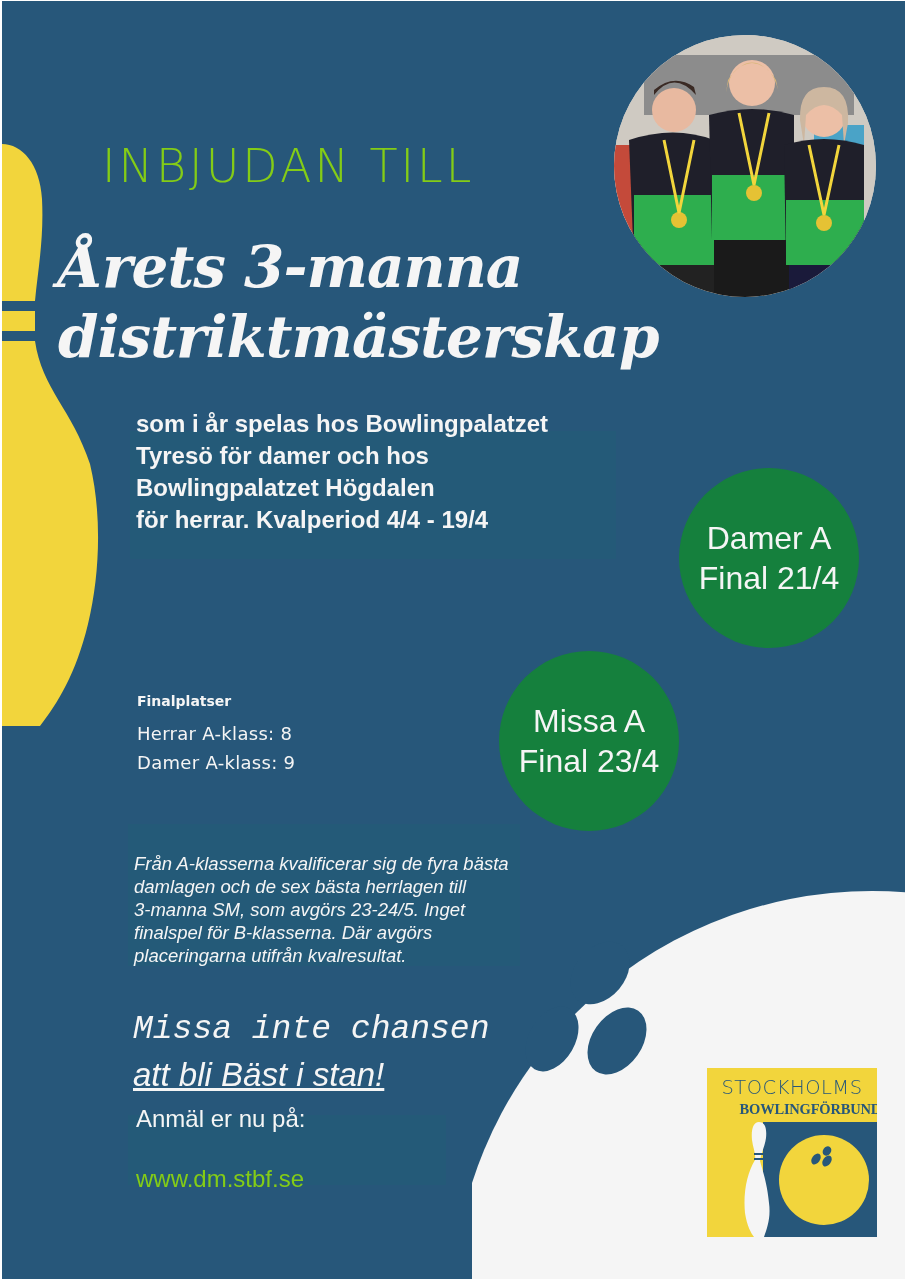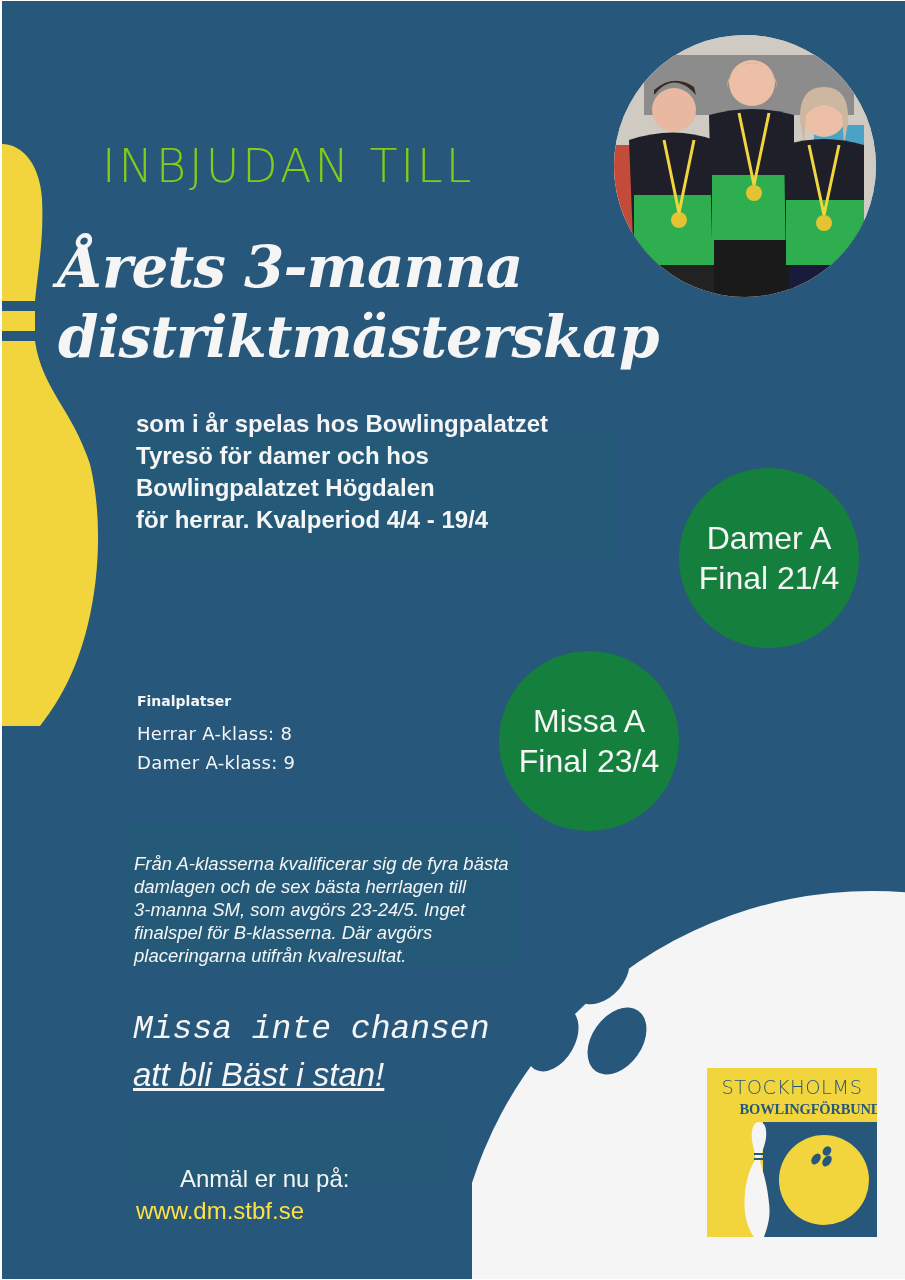--- a/index.html
+++ b/index.html
@@ -142,22 +142,22 @@
     <div>damlagen och de sex bästa herrlagen till</div>
     <div>3-manna SM, som avgörs 23-24/5. Inget</div>
     <div>finalspel för B-klasserna. Där avgörs</div>
     <div>placeringarna utifrån kvalresultat.</div>
   </div>
 
   <div class="abs slogan" style="top:1010px;font-family:Liberation Mono, monospace;">Missa inte chansen</div>
   <div class="abs slogan" style="top:1055px;text-decoration:underline;">att bli Bäst i stan!</div>
 
   <div class="abs signup-box boxbg"></div>
-  <div class="abs signup-text" style="top:1164px;margin-left:44px;">Anmäl er nu på:</div>
-  <a class="abs signup-text" style="top:1196px; color:#fde047; text-decoration:none;">www.dm.stbf.se</a>
+  <div class="abs signup-text" style="top:1104px;">Anmäl er nu på:</div>
+  <a class="abs signup-text" style="top:1164px; color:#84cc16; text-decoration:none;">www.dm.stbf.se</a>
 
   <div class="abs logo">
     <svg class="abs" style="left:0; top:0;" width="170" height="169" viewBox="0 0 170 169">
       <rect x="0" y="0" width="170" height="169" fill="#f2d53c"></rect>
       <rect x="56" y="54" width="114" height="115" fill="#27577a"></rect>
       <circle cx="117" cy="112" r="45" fill="#f2d53c"></circle>
       <ellipse cx="120" cy="83" rx="4" ry="5" transform="rotate(35 120 83)" fill="#27577a"></ellipse>
       <ellipse cx="109" cy="91" rx="4" ry="6" transform="rotate(35 109 91)" fill="#27577a"></ellipse>
       <ellipse cx="120" cy="93" rx="4" ry="6" transform="rotate(35 120 93)" fill="#27577a"></ellipse>
       <path d="M52,54 C46,54 44,62 45,72 C46,80 49,86 48,92 C40,105 36,125 38,145 C40,158 44,165 47,169 L57,169 C60,160 64,150 62,135 C60,115 56,104 53,93 C54,85 58,78 59,70 C60,60 58,54 52,54 Z" fill="#f5f5f5"></path>

